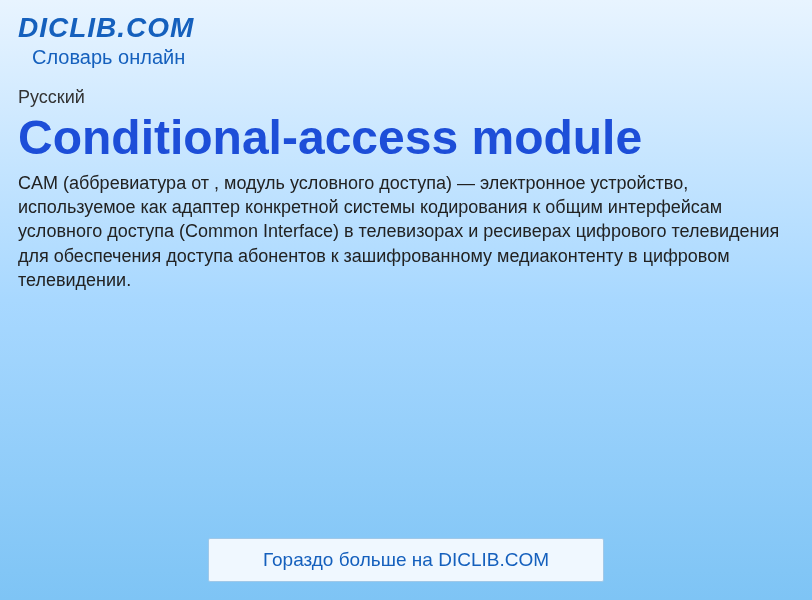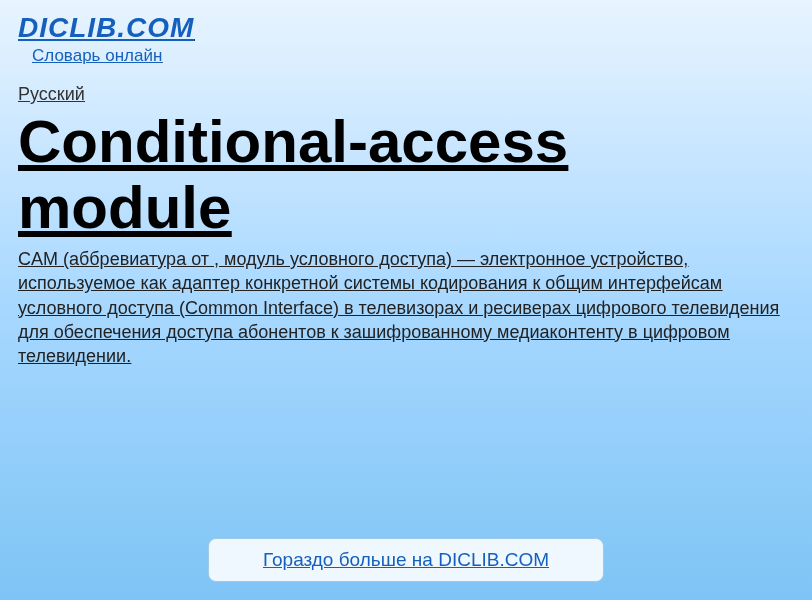--- a/index.html
+++ b/index.html
@@ -1,19 +1,18 @@
 <!DOCTYPE html>
 <html><head>
   <meta charset="utf-8">
   <style>
     * {
       margin: 0;
       padding: 0;
       box-sizing: border-box;
-      text-decoration: underline;
     }
     body {
       width: 812px;
       height: 600px;
       background: linear-gradient(180deg, #e8f4ff 0%, #a8d8ff 50%, #7ec4f5 100%);
       font-family: Arial, Helvetica, sans-serif;
       padding: 12px 18px;
       position: relative;
       overflow: hidden;
     }
@@ -22,33 +21,33 @@
     }
     .site-title {
       color: #1560bd;
       font-size: 28px;
       font-weight: bold;
       font-style: italic;
       letter-spacing: 1px;
     }
     .site-subtitle {
       color: #1560bd;
-      font-size: 17px;
+      font-size: 20px;
       margin-left: 14px;
       margin-top: 2px;
     }
     .language {
       color: #333;
       font-size: 18px;
       margin-top: 18px;
       margin-bottom: 4px;
     }
     .page-title {
-      color: #000000;
-      font-size: 60px;
+      color: #1d4ed8;
+      font-size: 48px;
       font-weight: bold;
       margin-top: 4px;
       line-height: 1.1;
     }
     .description {
       color: #222;
       font-size: 18px;
       line-height: 1.35;
       margin-top: 6px;
     }
@@ -62,21 +61,21 @@
     }
     .more-link {
       display: inline-block;
       background: #f0f8ff;
       border: 1px solid #a0c8e8;
       color: #1560bd;
       font-size: 19px;
       padding: 10px 54px;
       text-align: center;
       cursor: pointer;
-      border-radius: 8px;
+      border-radius: 2px;
     }
   </style>
 </head>
 <body>
 
 <div class="header">
   <div class="site-title">DICLIB.COM</div>
   <div class="site-subtitle">Словарь онлайн</div>
 </div>
 

